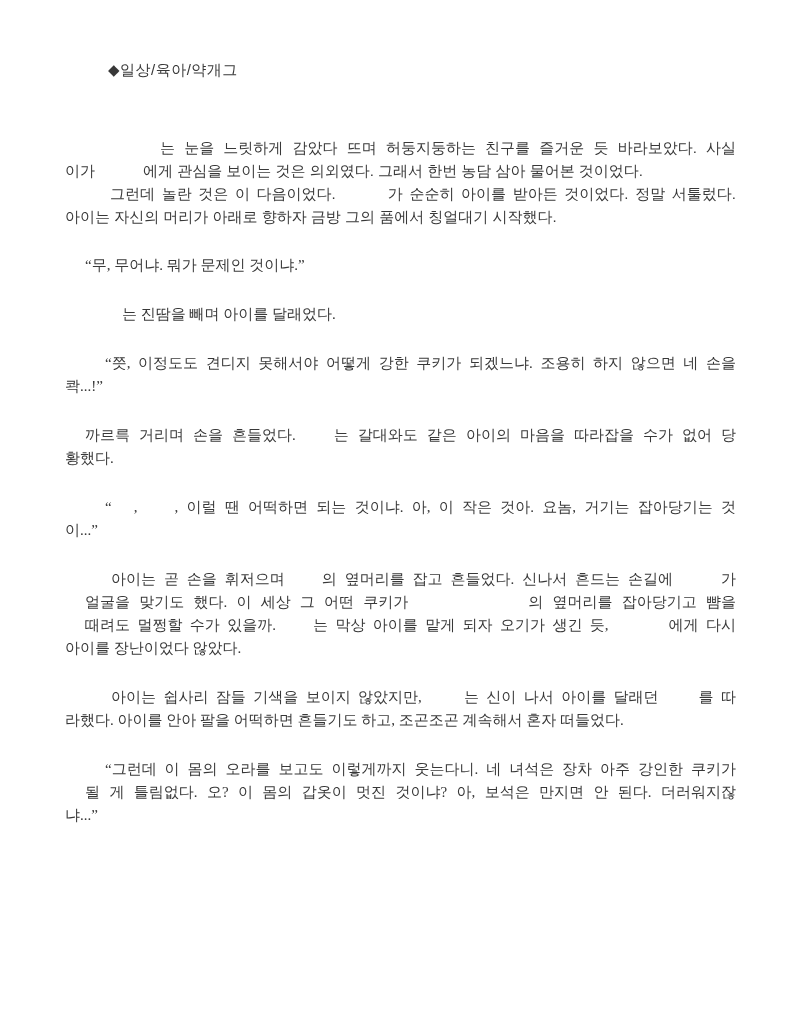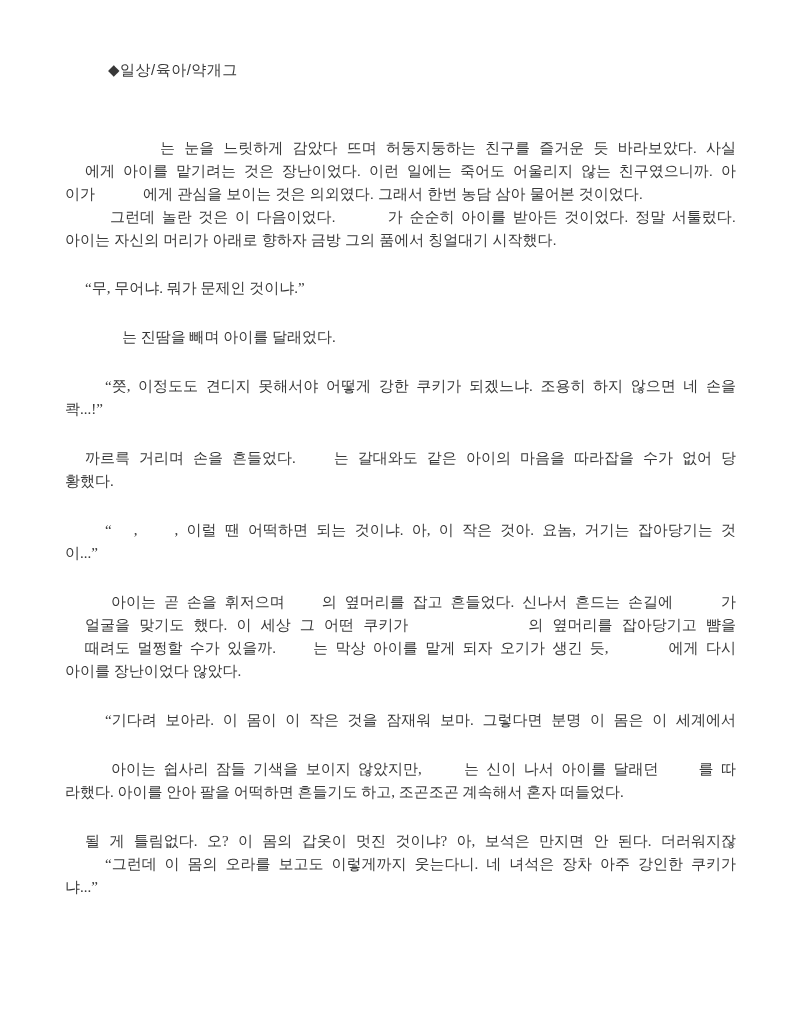--- a/index.html
+++ b/index.html
@@ -48,21 +48,20 @@
   }
 </style>
 </head>
 <body>
 
 <div class="page">
   <div class="heading">◆일상/육아/약개그</div>
   <div class="body-text">
       <div class="para">
         <div class="line j"><span class="blk" style="width: 75px;"></span>는 눈을 느릿하게 감았다 뜨며 허둥지둥하는 친구를 즐거운 듯 바라보았다. 사실</div>
-        <div class="line j">에게 아이를 맡기려는 것은 장난이었다. 이런 일에는 죽어도 어울리지 않는 친구였으니까. 아</div>
         <div class="line">이가<span class="blk" style="width: 48px;"></span>에게 관심을 보이는 것은 의외였다. 그래서 한번 농담 삼아 물어본 것이었다.</div>
       </div>
       <div class="para">
         <div class="line j"><span class="blk" style="width: 25px;"></span>그런데 놀란 것은 이 다음이었다.<span class="blk" style="width: 52px;"></span>가 순순히 아이를 받아든 것이었다. 정말 서툴렀다.</div>
         <div class="line">아이는 자신의 머리가 아래로 향하자 금방 그의 품에서 칭얼대기 시작했다.</div>
       </div>
       <div class="para gap">
         <div class="line"><span class="blk" style="width: 20px;"></span>“무, 무어냐. 뭐가 문제인 것이냐.”</div>
       </div>
       <div class="para gap">
@@ -80,25 +79,24 @@
         <div class="line j"><span class="blk" style="width: 20px;"></span>“<span class="blk" style="width: 22px;"></span>,<span class="blk" style="width: 37px;"></span>, 이럴 땐 어떡하면 되는 것이냐. 아, 이 작은 것아. 요놈, 거기는 잡아당기는 것</div>
         <div class="line">이...”</div>
       </div>
       <div class="para gap">
         <div class="line j"><span class="blk" style="width: 26px;"></span>아이는 곧 손을 휘저으며<span class="blk" style="width: 37px;"></span>의 옆머리를 잡고 흔들었다. 신나서 흔드는 손길에<span class="blk" style="width: 48px;"></span>가</div>
         <div class="line j">얼굴을 맞기도 했다. 이 세상 그 어떤 쿠키가<span class="blk" style="width: 120px;"></span>의 옆머리를 잡아당기고 뺨을</div>
         <div class="line j">때려도 멀쩡할 수가 있을까.<span class="blk" style="width: 37px;"></span>는 막상 아이를 맡게 되자 오기가 생긴 듯,<span class="blk" style="width: 60px;"></span>에게 다시</div>
         <div class="line">아이를 장난이었다 않았다.</div>
       </div>
       <div class="para gap">
-        <div class="line j"><span class="blk" style="width: 20px;"></span>“기다려 보아라. 이 몸이 이 작은 것을 잠재워 보마. 그렇다면 분명 이 몸은 이 세계에서</div>
       </div>
       <div class="para gap">
         <div class="line j"><span class="blk" style="width: 26px;"></span>아이는 쉽사리 잠들 기색을 보이지 않았지만,<span class="blk" style="width: 42px;"></span>는 신이 나서 아이를 달래던<span class="blk" style="width: 40px;"></span>를 따</div>
         <div class="line">라했다. 아이를 안아 팔을 어떡하면 흔들기도 하고, 조곤조곤 계속해서 혼자 떠들었다.</div>
       </div>
       <div class="para gap">
+        <div class="line j"><span class="blk" style="width: 20px;"></span>“그런데 이 몸의 오라를 보고도 이렇게까지 웃는다니. 네 녀석은 장차 아주 강인한 쿠키가</div>
         <div class="line j">될 게 틀림없다. 오? 이 몸의 갑옷이 멋진 것이냐? 아, 보석은 만지면 안 된다. 더러워지잖</div>
-        <div class="line j"><span class="blk" style="width: 20px;"></span>“그런데 이 몸의 오라를 보고도 이렇게까지 웃는다니. 네 녀석은 장차 아주 강인한 쿠키가</div>
         <div class="line">냐...”</div>
       </div>
     </div>
 </div>
 
 </body></html>

